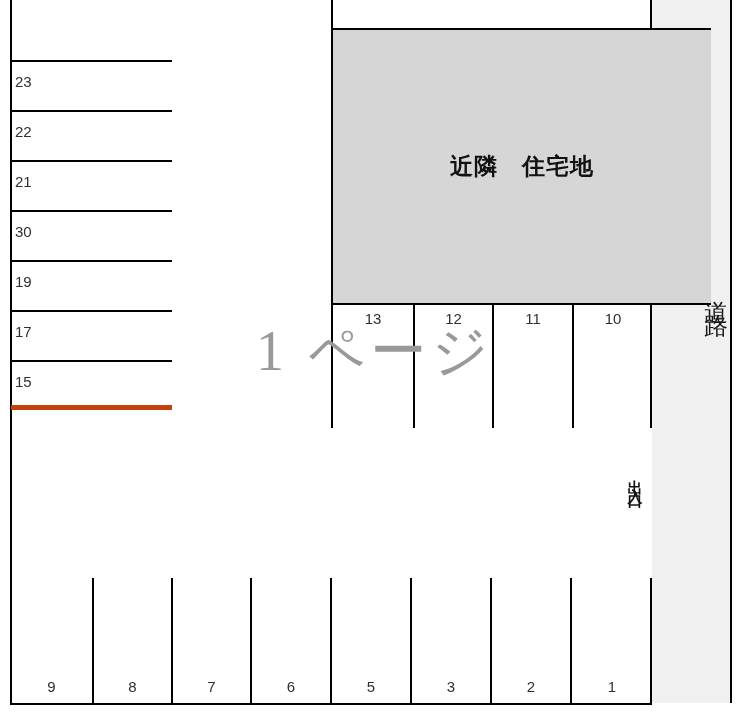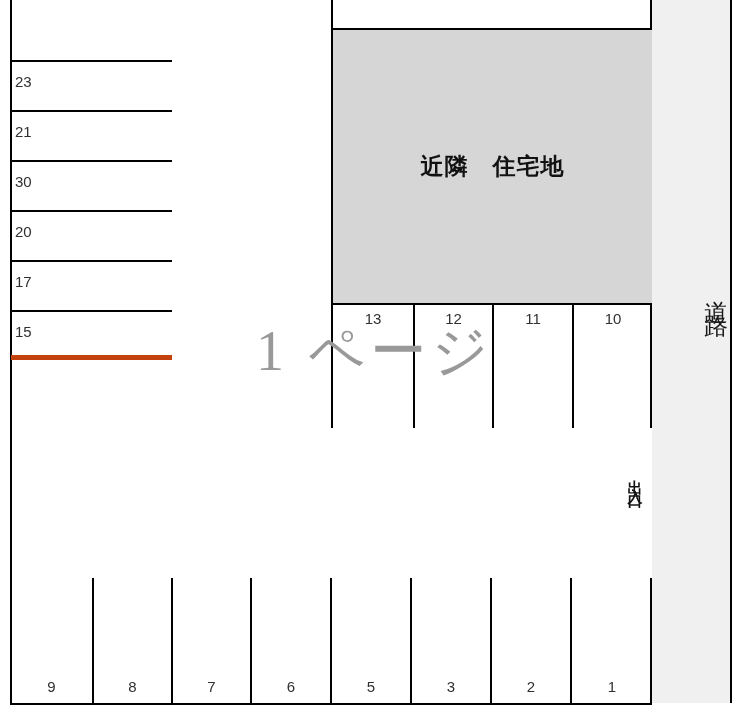--- a/index.html
+++ b/index.html
@@ -12,21 +12,21 @@
   
   .left-col{position:absolute;left:11px;top:28px;width:161px;margin-top:32px;}
   .lc-cell{
     box-sizing:border-box;height:50px;width:161px;
     border-top:2px solid #000;
     font-size:15px;padding:11px 0 0 4px;
   }
   .lc-cell:last-child{border-bottom:5px solid #c2410c;}
   
   .block{
-    position:absolute;left:331px;top:28px;width:321px;height:277px;
+    position:absolute;left:331px;top:28px;width:380px;height:277px;
     box-sizing:border-box;background:#d6d6d6;
     border:2px solid #000;border-right:none;
     display:flex;align-items:center;justify-content:center;
   }
   .block-label{
     font-size:23px;font-weight:bold;color:#111;letter-spacing:1px;
   }
   
   .mid-row{position:absolute;left:331px;top:303px;width:321px;height:125px;display:flex;}
   .mid-cell{
@@ -81,23 +81,24 @@
   <div class="road-label">道路</div>
 
   <div class="entrance-label">出入口</div>
 
   <div class="block">
     <span class="block-label">近隣　住宅地</span>
   </div>
 
   <div class="left-col">
     <div class="lc-cell">23</div>
+    <div class="lc-cell">22</div>
     <div class="lc-cell">21</div>
     <div class="lc-cell">30</div>
-    <div class="lc-cell">20</div>
+    <div class="lc-cell">19</div>
     <div class="lc-cell">17</div>
     <div class="lc-cell">15</div>
   </div>
 
   <div class="mid-row">
     <div class="mid-cell" style="width:82px;">13</div>
     <div class="mid-cell" style="width:79px;">12</div>
     <div class="mid-cell" style="width:80px;">11</div>
     <div class="mid-cell" style="width:80px;">10</div>
   </div>

